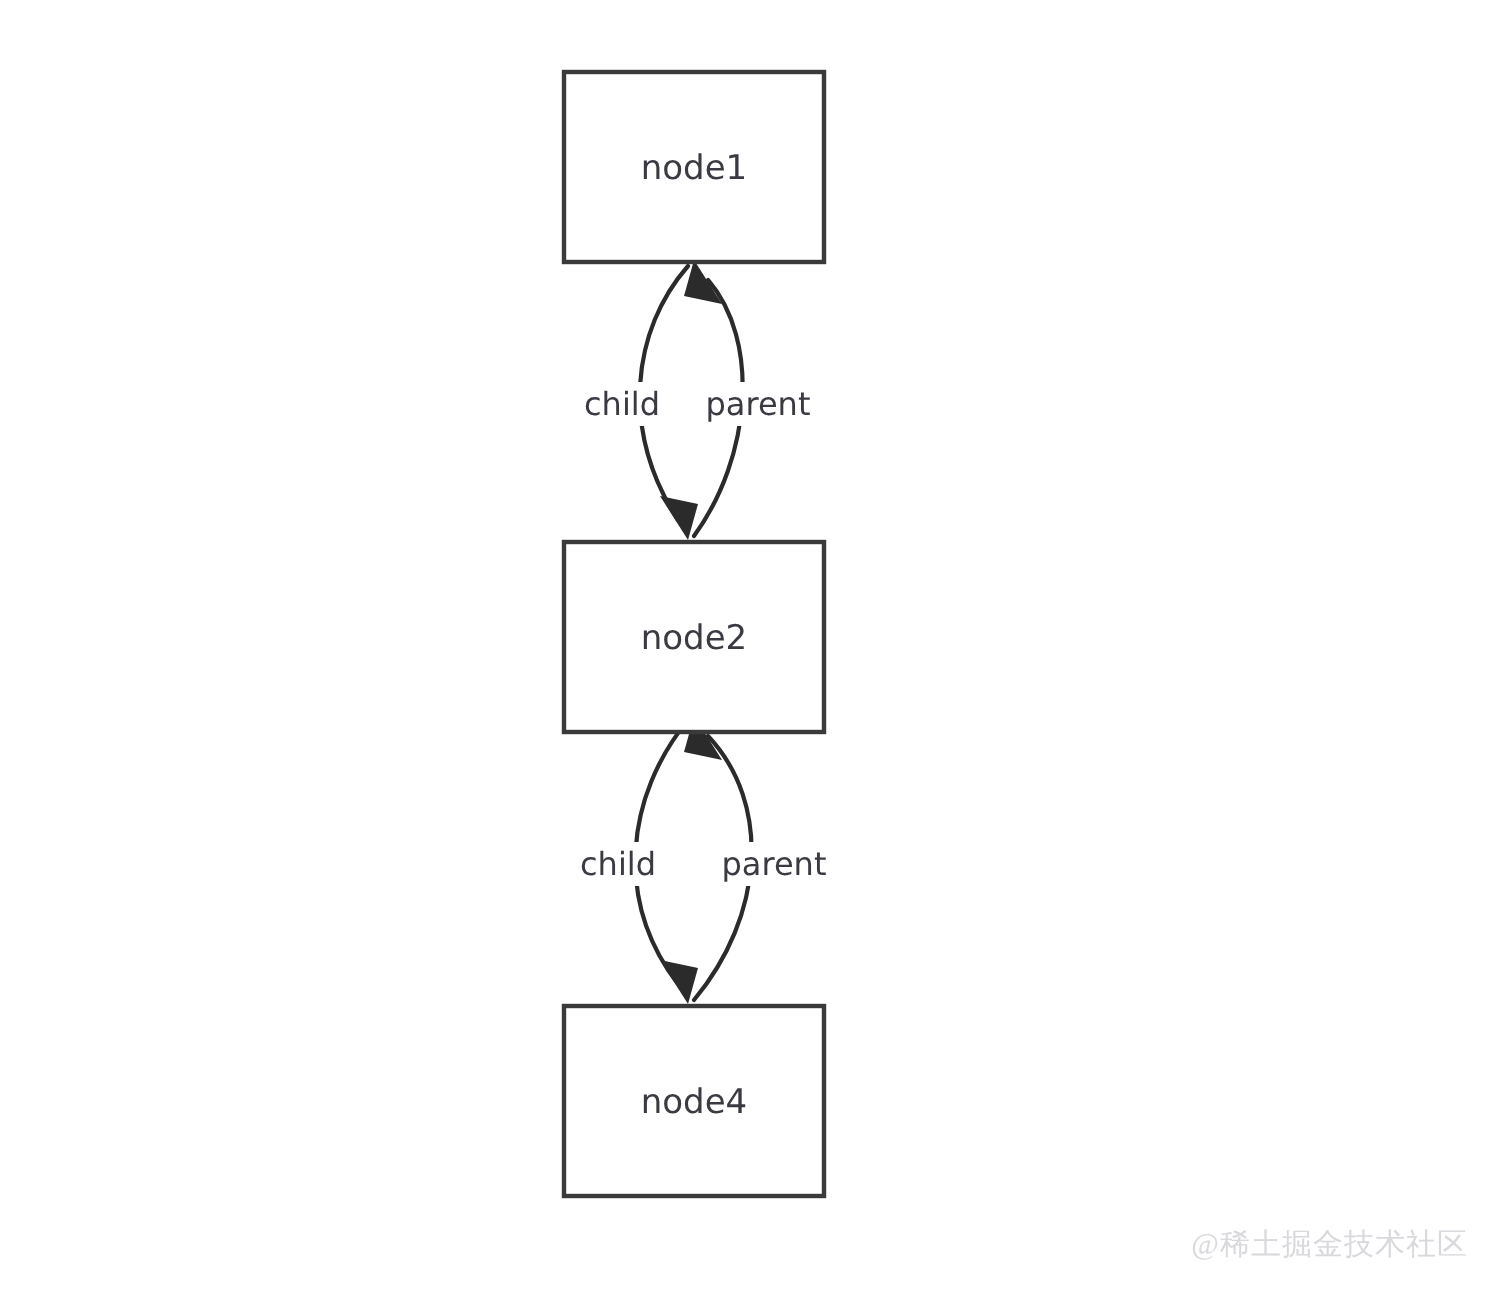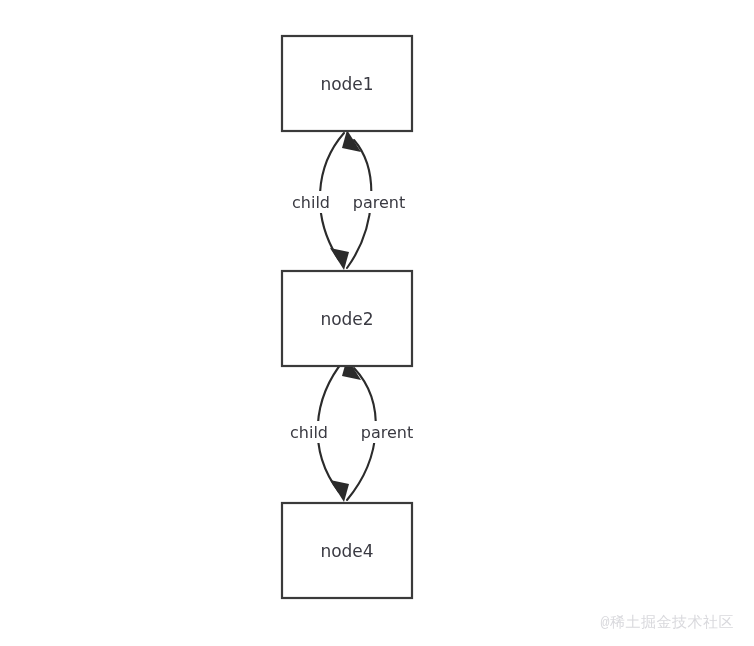--- a/index.html
+++ b/index.html
@@ -52,21 +52,21 @@
   }
   .arrow-head {
     fill: #2b2b2b;
     stroke: none;
   }
   #watermark {
     position: absolute;
     right: 20px;
     bottom: 14px;
     color: #d9d9dd;
-    font-family: Liberation Mono, monospace;
+    font-family: Liberation Serif, serif;
     font-size: 15px;
     letter-spacing: 0.5px;
     white-space: nowrap;
     user-select: none;
   }
 </style>
 </head>
 <body>
 
 <div id="canvas">

